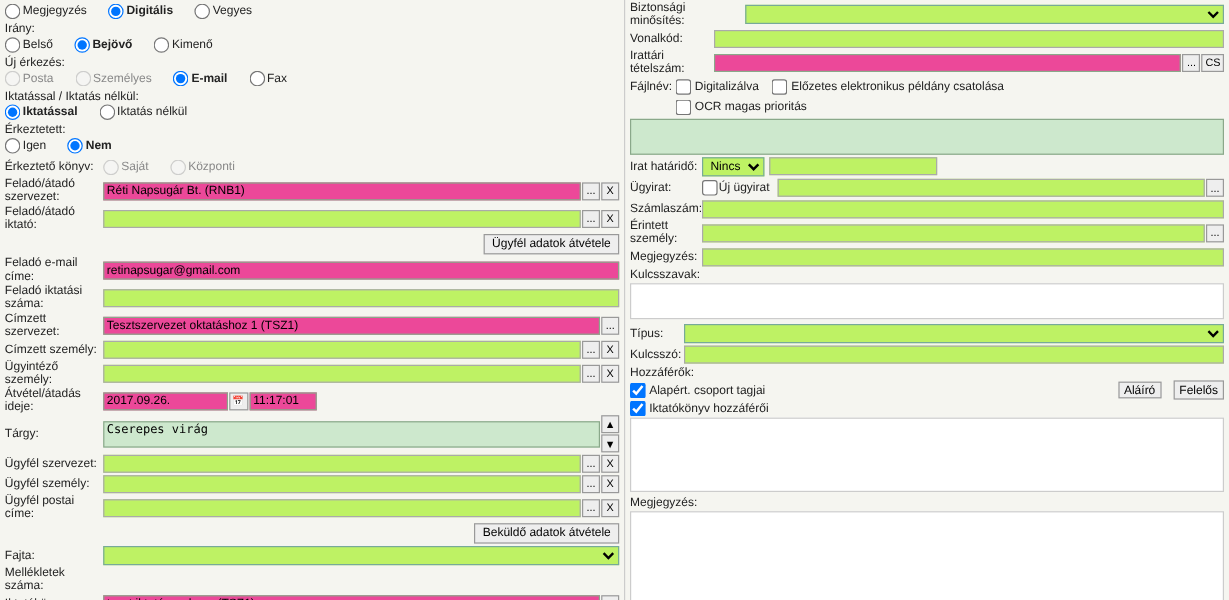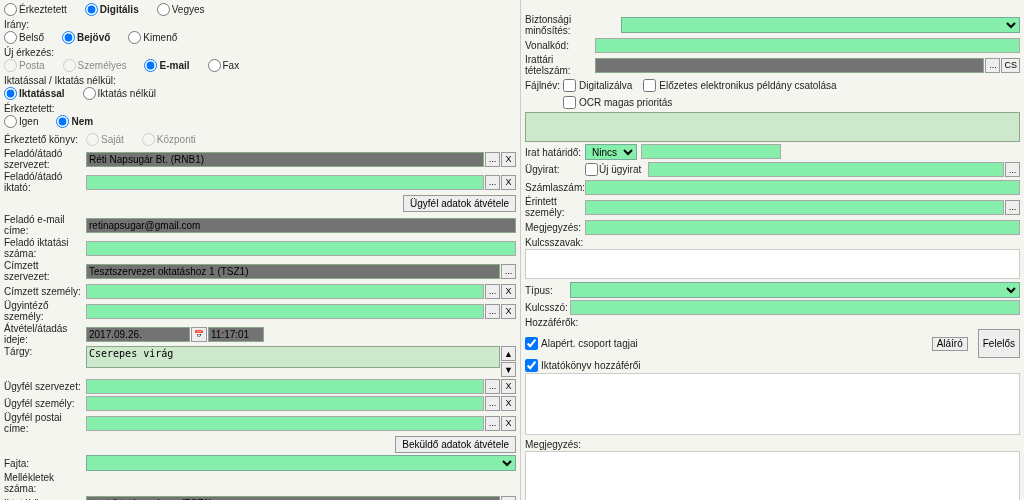--- a/index.html
+++ b/index.html
@@ -7,34 +7,34 @@
     font-family: Tahoma, Arial, sans-serif;
     font-size: 10px;
     background: #f5f5f0;
     color: #222;
     width: 1024px;
     height: 500px;
     overflow: hidden;
     display: flex;
   }
   .col-left { width: 520px; padding: 2px 4px; }
-  .col-right { width: 504px; padding: 13px 4px; border-left: 1px solid #ccc; }
+  .col-right { width: 504px; padding: 0 4px; border-left: 1px solid #ccc; }
   .section-label { font-size: 10px; margin: 2px 0 1px; }
   .radio-row { display: flex; align-items: center; gap: 4px; margin: 1px 0 3px; }
   .radio-row label { display: inline-flex; align-items: center; gap: 2px; margin-right: 14px; font-size: 10px; }
   .radio-row input[type=radio] { margin: 0; }
   .bold { font-weight: bold; }
   .form-row { display: flex; align-items: center; margin: 1px 0; min-height: 16px; }
   .form-row .lbl { width: 82px; font-size: 10px; padding-right: 2px; }
   .form-row .fld { flex: 1; display: flex; gap: 1px; }
   .form-row input[type=text], .form-row select, .green-input, .white-input {
     font-size: 10px; height: 15px; border: 1px solid #7a9; padding: 0 2px;
   }
-  .green-input { background: #737373; border: 1px solid #8aa88a; flex: 1; }
-  .white-input { background: #86efac; border: 1px solid #aaa; flex: 1; }
+  .green-input { background: #ec4899; border: 1px solid #8aa88a; flex: 1; }
+  .white-input { background: #bef264; border: 1px solid #aaa; flex: 1; }
   .btn-small {
     height: 15px; min-width: 15px; font-size: 9px; background: #eee;
     border: 1px solid #999; padding: 0 2px; line-height: 12px; cursor: pointer;
   }
   .btn-wide {
     height: 17px; font-size: 10px; background: #eee; border: 1px solid #999;
     padding: 0 6px; cursor: pointer;
   }
   textarea.green-ta {
     background: #cde8cd; border: 1px solid #8aa88a; font-size: 10px;
@@ -56,21 +56,21 @@
   .list-box { background: #fff; border: 1px solid #ccc; width: 100%; height: 62px; padding: 2px; font-size: 10px; }
   .scroll-dummy { position: relative; }
 </style>
 </head>
 <body>
 
 <div class="col-left">
   <div class="radio-row">
     <label>
         <input type="radio" name="medium" style=""> 
-        <span>Érkeztetett</span>
+        <span>Megjegyzés</span>
       </label>
     <label class="bold">
         <input type="radio" name="medium" checked="" style=""> 
         <span>Digitális</span>
       </label>
     <label>
         <input type="radio" name="medium" style=""> 
         <span>Vegyes</span>
       </label>
   </div>
@@ -213,21 +213,21 @@
 
   <div class="form-row">
     <div class="lbl">Átvétel/átadás ideje:</div>
     <div class="fld date-field">
       <input class="green-input" value="2017.09.26." style="">
       <button class="cal-btn">📅</button>
       <input class="green-input" style="width: 56px;" value="11:17:01">
     </div>
   </div>
 
-  <div class="form-row" style="align-items:flex-start">
+  <div class="form-row" style="align-items:center">
     <div class="lbl">Tárgy:</div>
     <div class="fld" style="flex-direction:column;gap:0">
       <textarea class="green-ta" style="">Cserepes virág</textarea>
       <div class="scroll-dummy" style="height:0"></div>
     </div>
     <div style="display:flex;flex-direction:column;gap:1px;margin-left:1px">
       <button class="btn-small">▲</button>
       <button class="btn-small">▼</button>
     </div>
   </div>
@@ -379,21 +379,21 @@
   </div>
 
   <div class="section-label">Hozzáférők:</div>
   <div style="display:flex;gap:10px;align-items:center">
     <div class="chk-row">
         <input type="checkbox" checked="" style="">
         <span>Alapért. csoport tagjai</span>
       </div>
     <div style="flex:1"></div>
     <button class="btn-wide" style="height:14px;padding:0 4px">Aláíró</button>
-    <button class="btn-wide" style="height:29px;padding:0 4px">Felelős</button>
+    <button class="btn-wide" style="height:16px;padding:0 4px">Felelős</button>
   </div>
   <div class="chk-row">
       <input type="checkbox" checked="" style="">
       <span>Iktatókönyv hozzáférői</span>
     </div>
   <div class="list-box"></div>
 
   <div class="section-label" style="margin-top:4px">Megjegyzés:</div>
   <textarea class="white-ta" style="height: 94px;"></textarea>
 </div>

